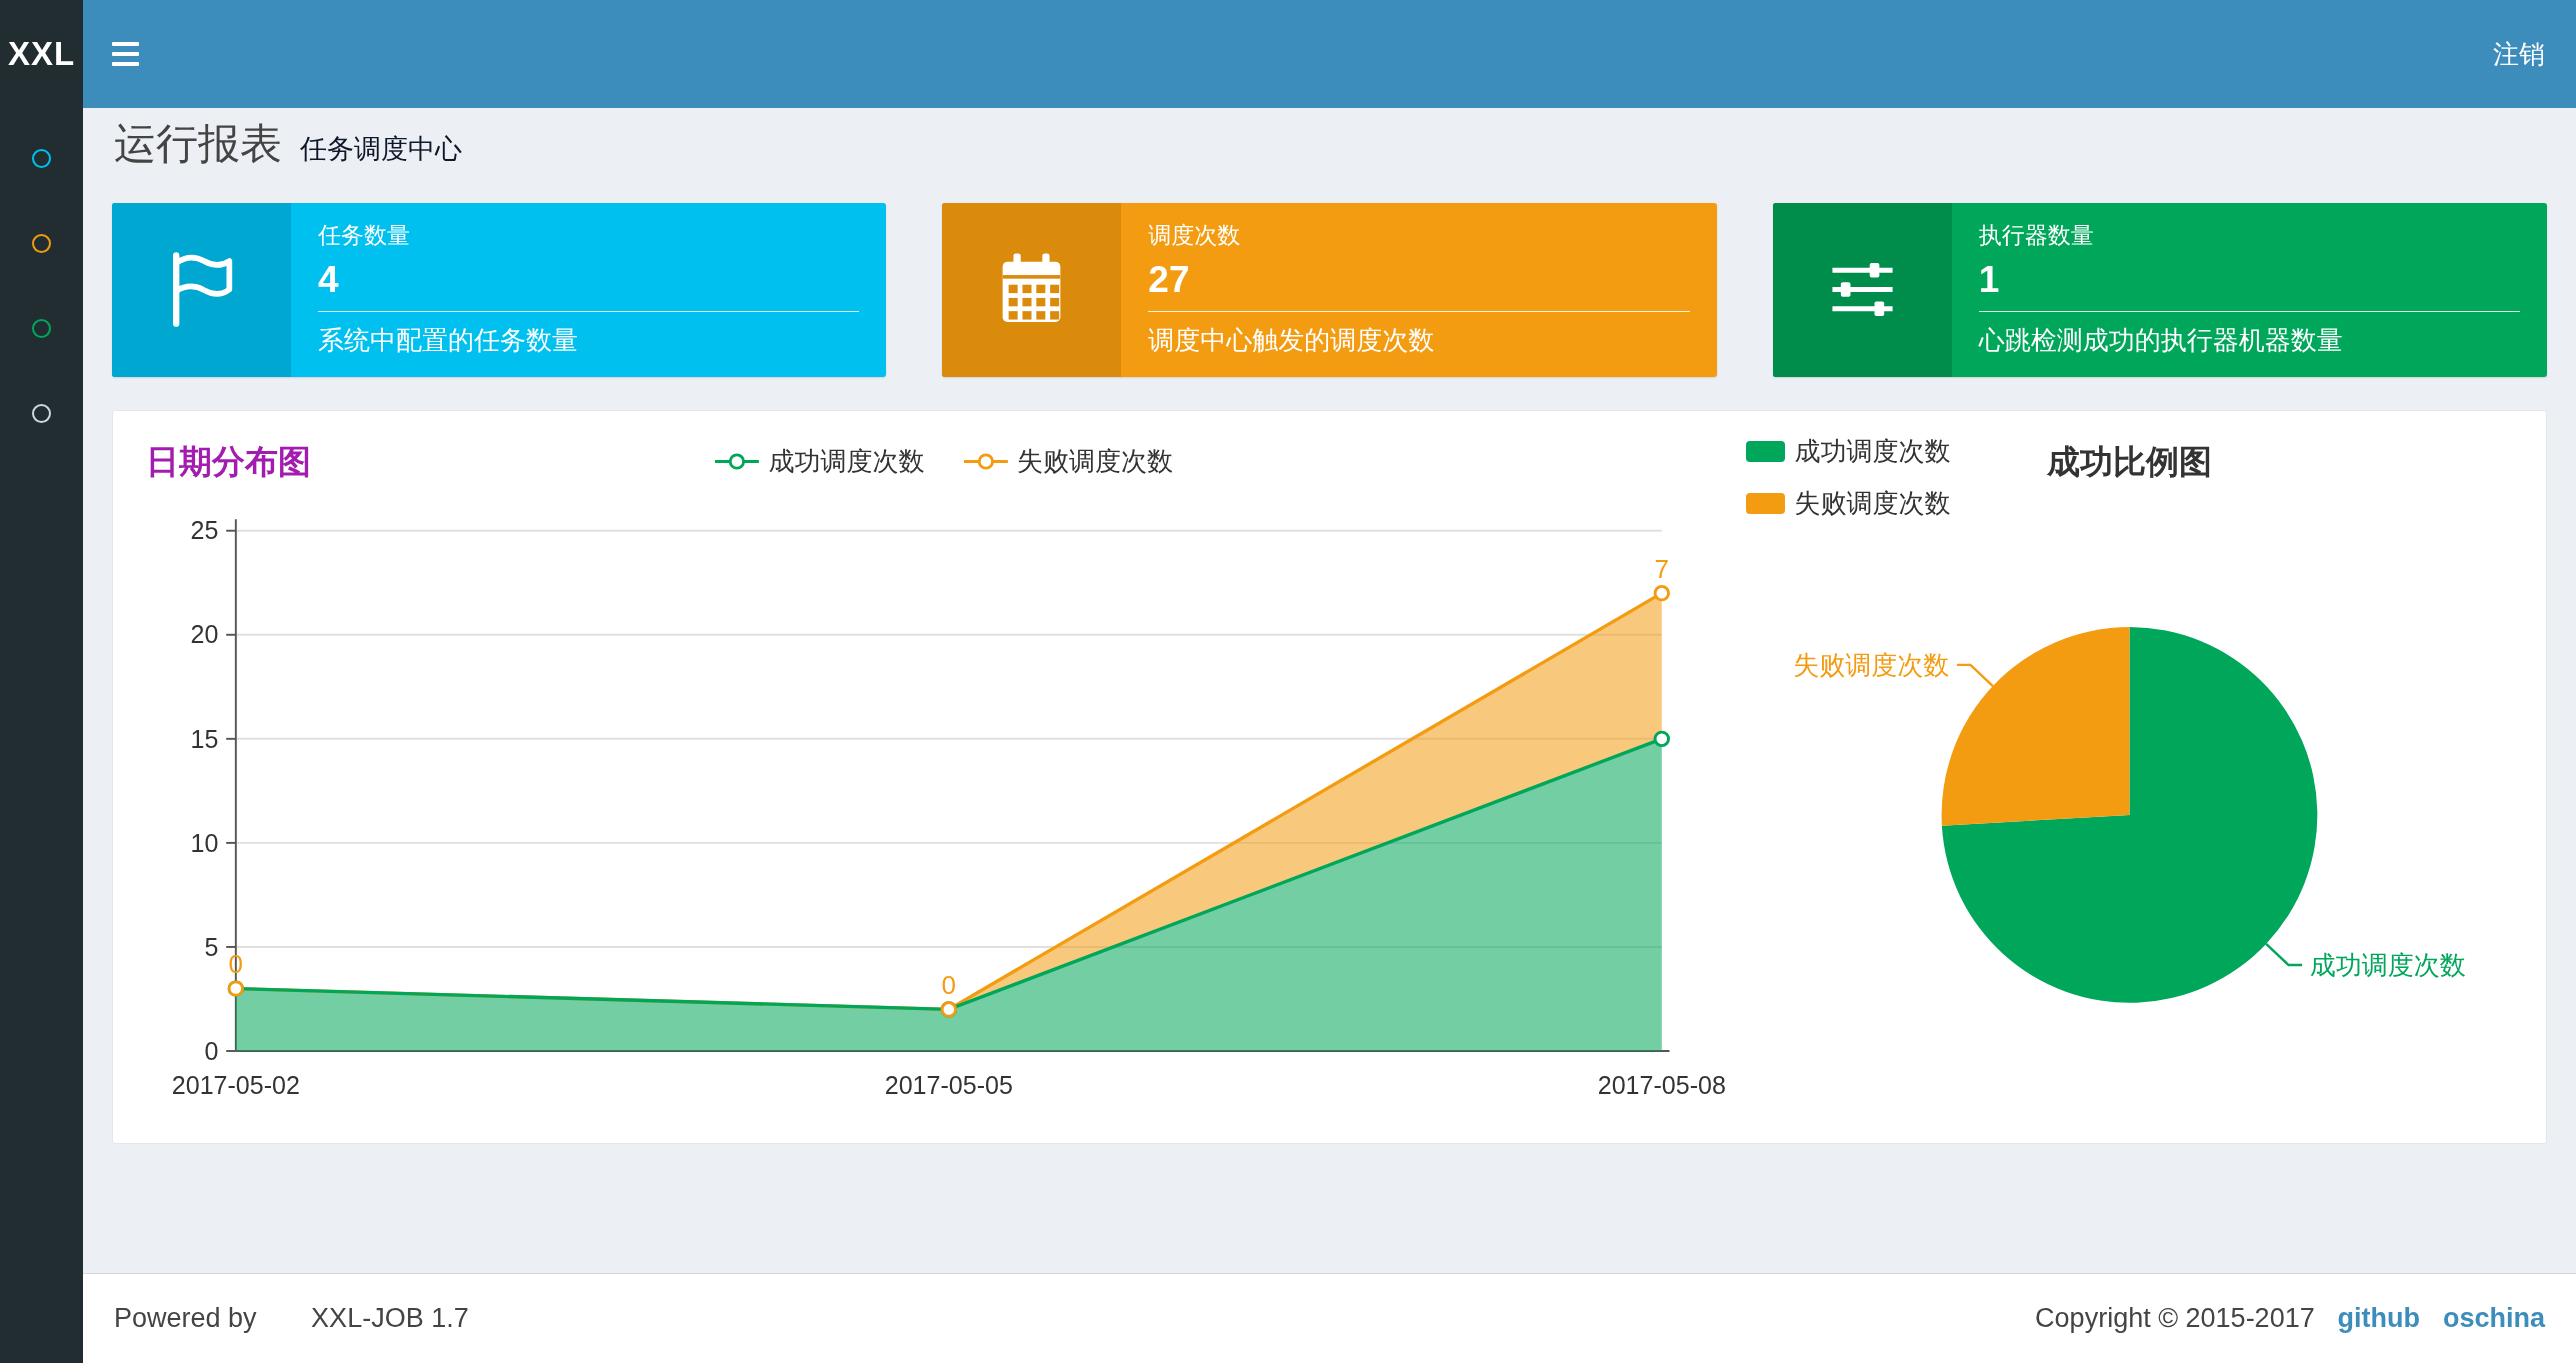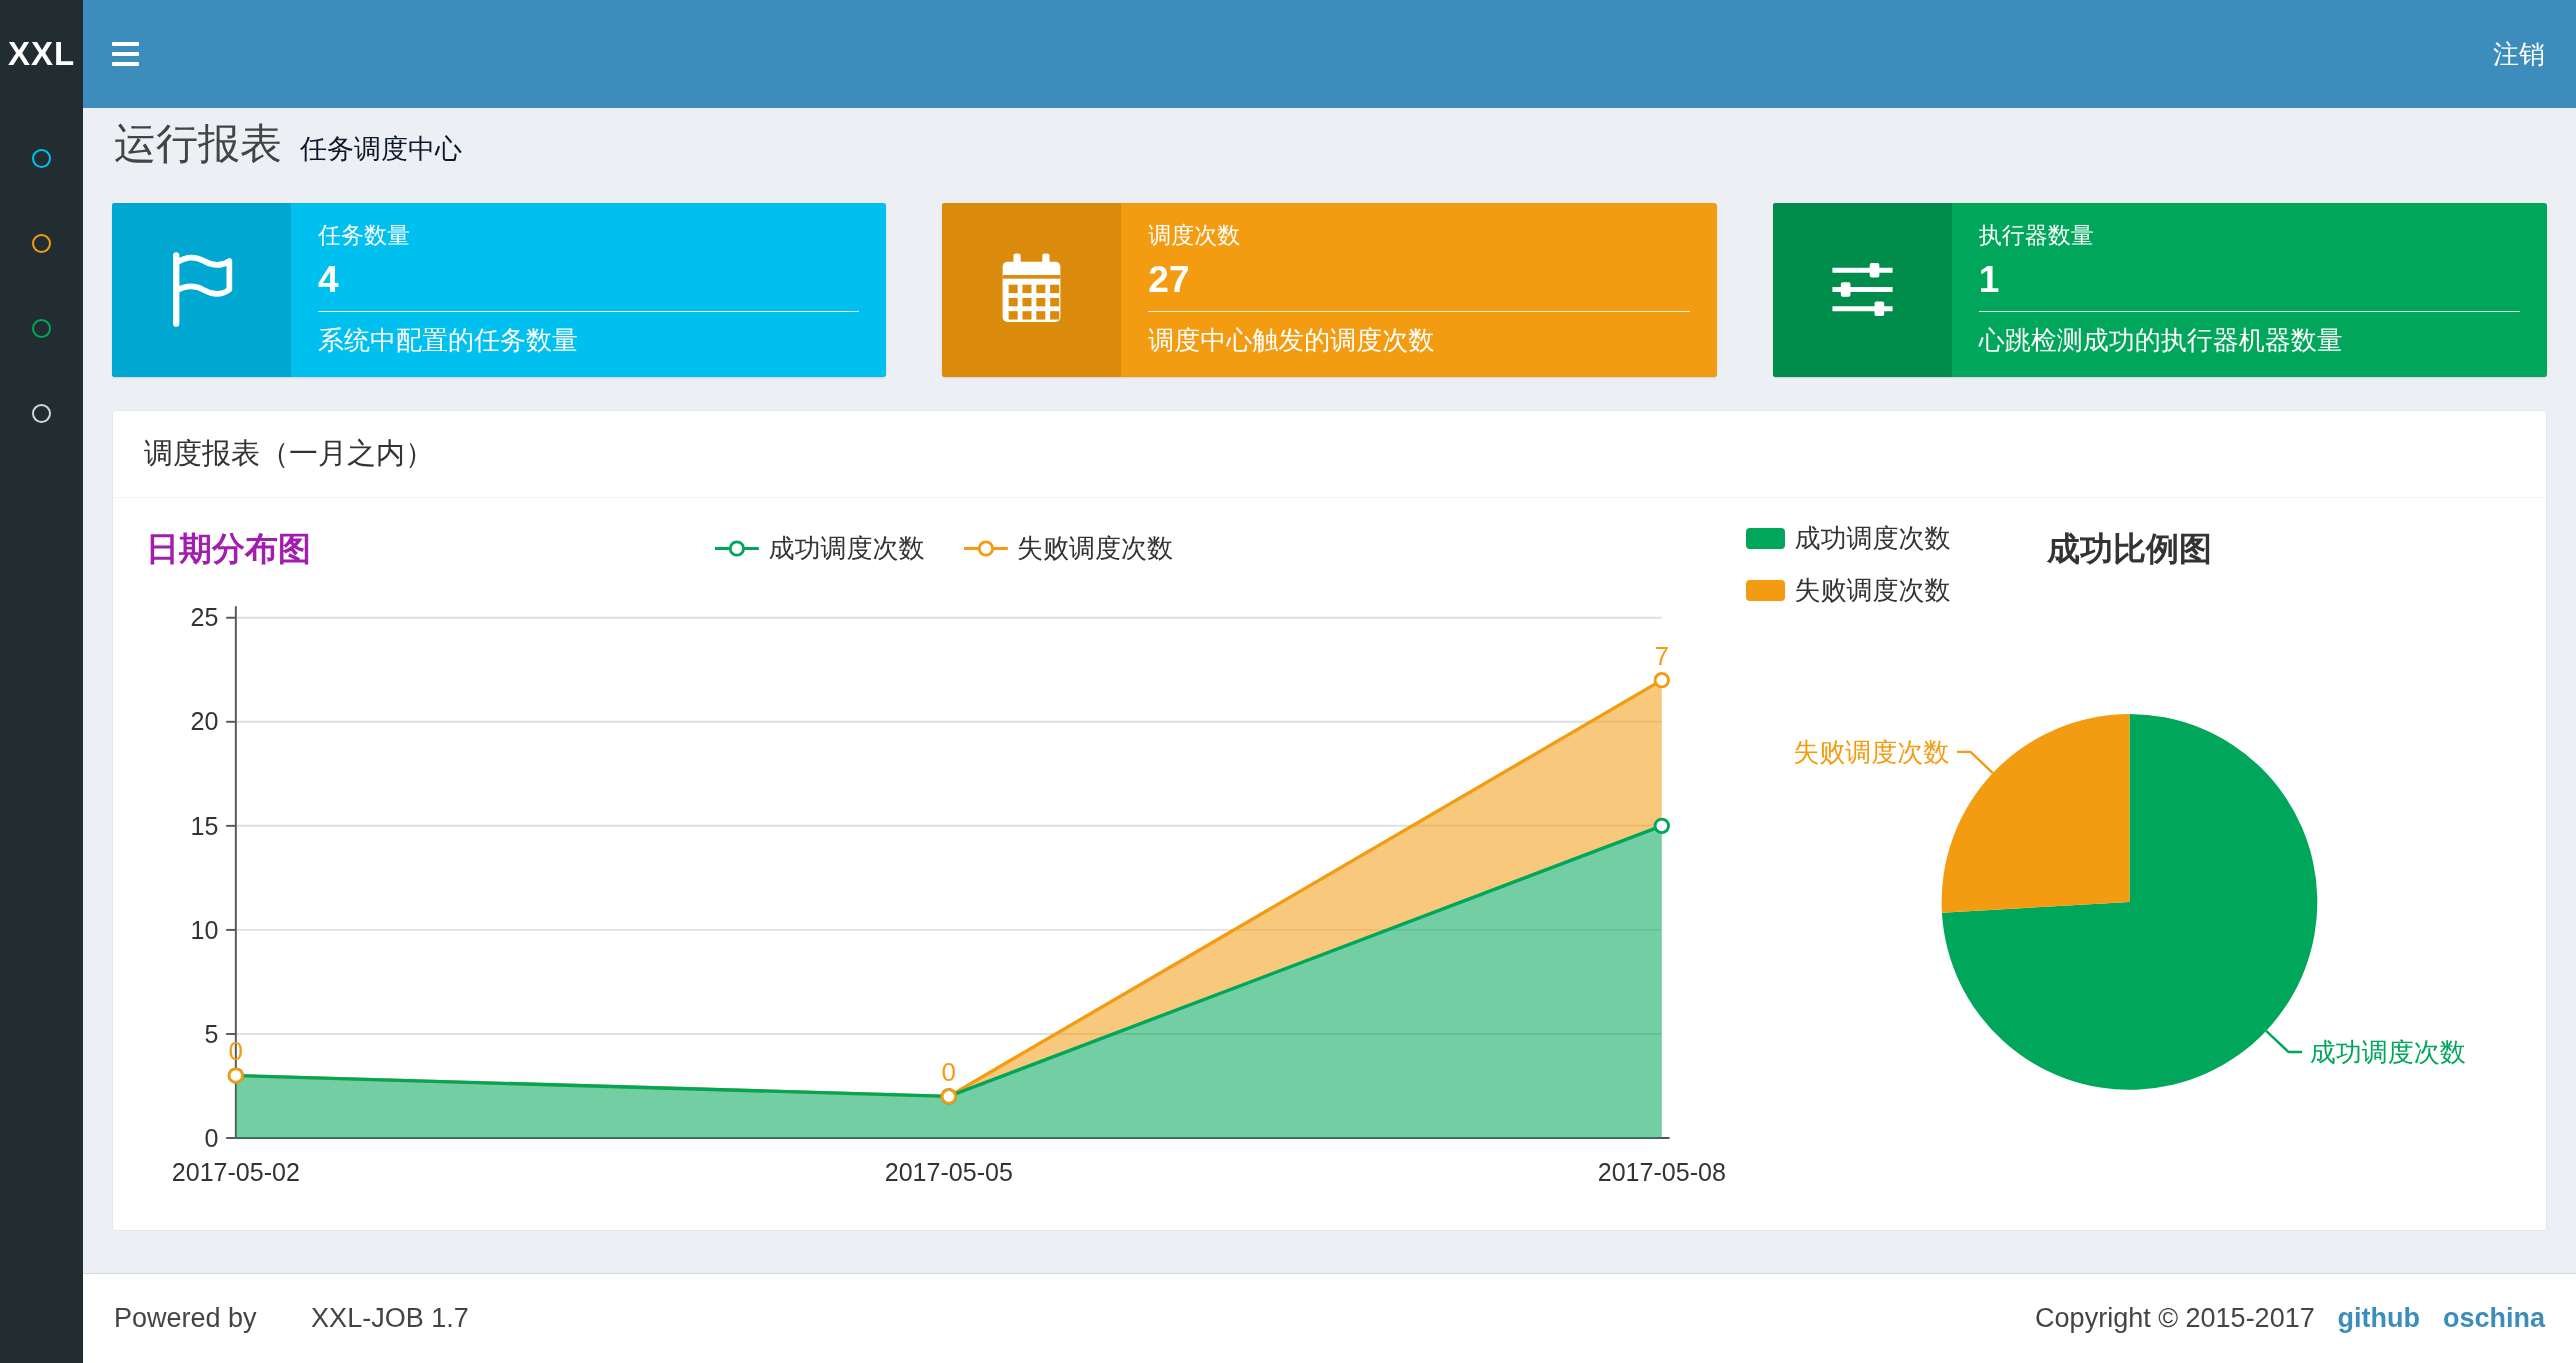--- a/index.html
+++ b/index.html
@@ -218,21 +218,20 @@
           <div class="info-title">执行器数量</div>
           <div class="info-number">1</div>
           <hr class="info-sep">
           <div class="info-desc">心跳检测成功的执行器机器数量</div>
         </div>
       </div>
 
     </div>
 
     <div class="panel">
-      <div class="panel-header">调度报表（一月之内）</div>
       <div class="panel-body">
 
         <div class="chart-left">
           <div class="chart-header">
             <div class="chart-title">日期分布图</div>
             <div class="legend-h">
               <div class="legend-item">
                 <svg width="44" height="21" viewBox="0 0 46 22">
                   <line x1="0" y1="11" x2="46" y2="11" stroke-width="3" style="stroke: rgb(0, 166, 90);"></line>
                   <circle cx="23" cy="11" r="7" fill="#fff" stroke-width="3" style="stroke: rgb(0, 166, 90);"></circle>

